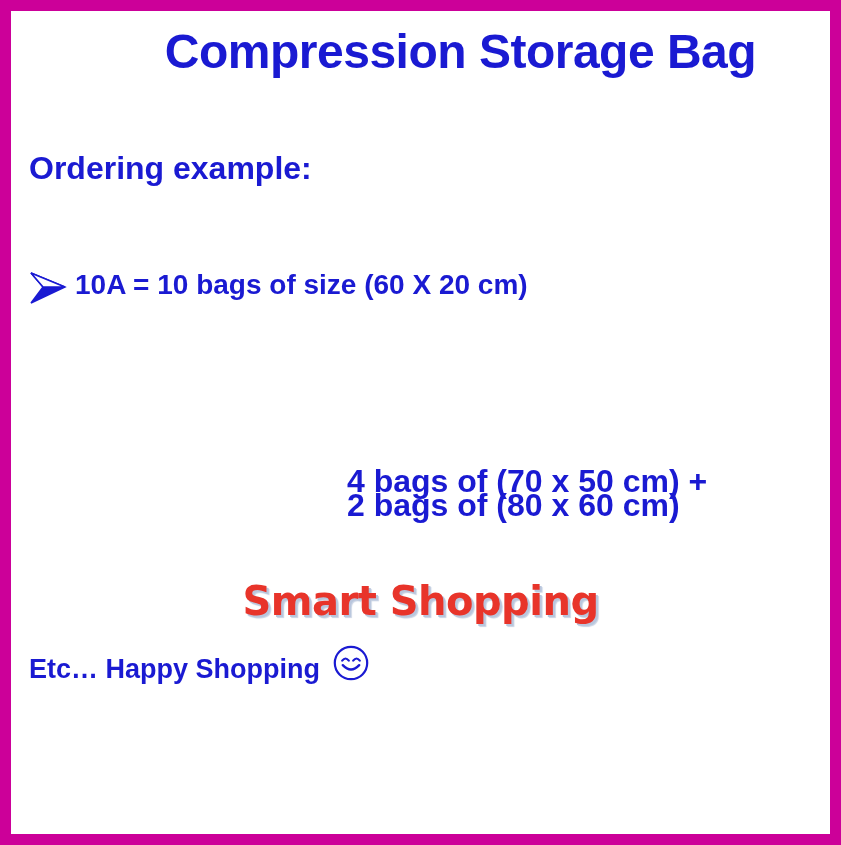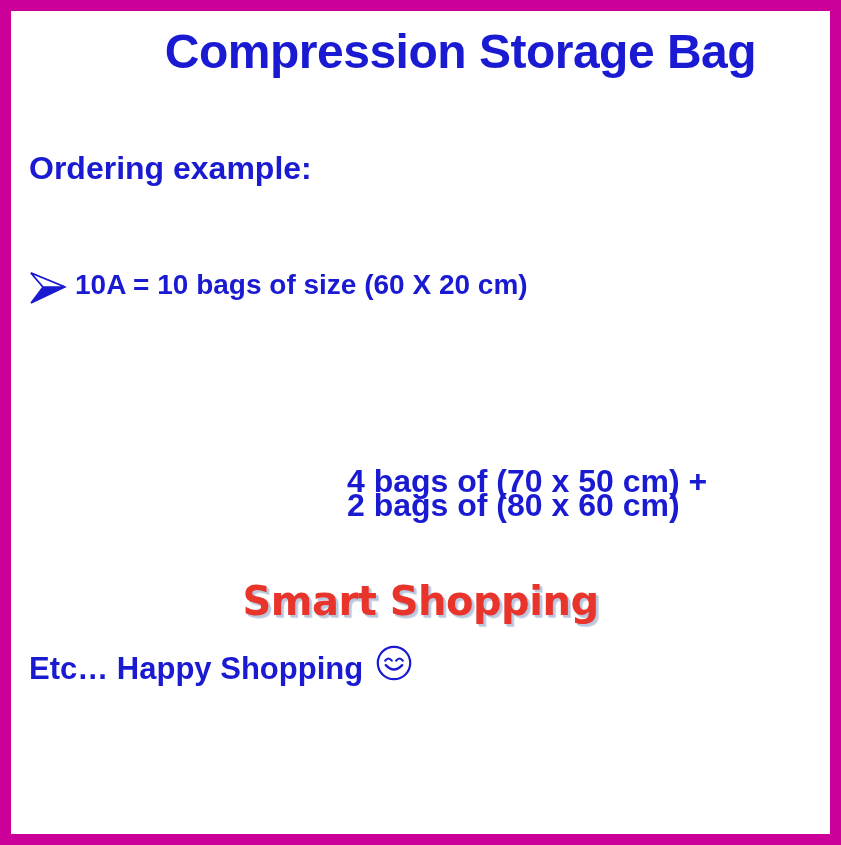--- a/index.html
+++ b/index.html
@@ -119,21 +119,21 @@
   
   .closing {
     position: absolute;
     left: 18px;
     top: 633px;
     display: flex;
     align-items: center;
     gap: 12px;
     color: #1a1ad2;
     font-weight: bold;
-    font-size: 31px;
+    font-size: 27px;
     line-height: 42px;
     white-space: nowrap;
   }
   .smiley { display: block; }
 </style>
 </head>
 <body>
 
 <div id="slide">
   <div id="canvas">

